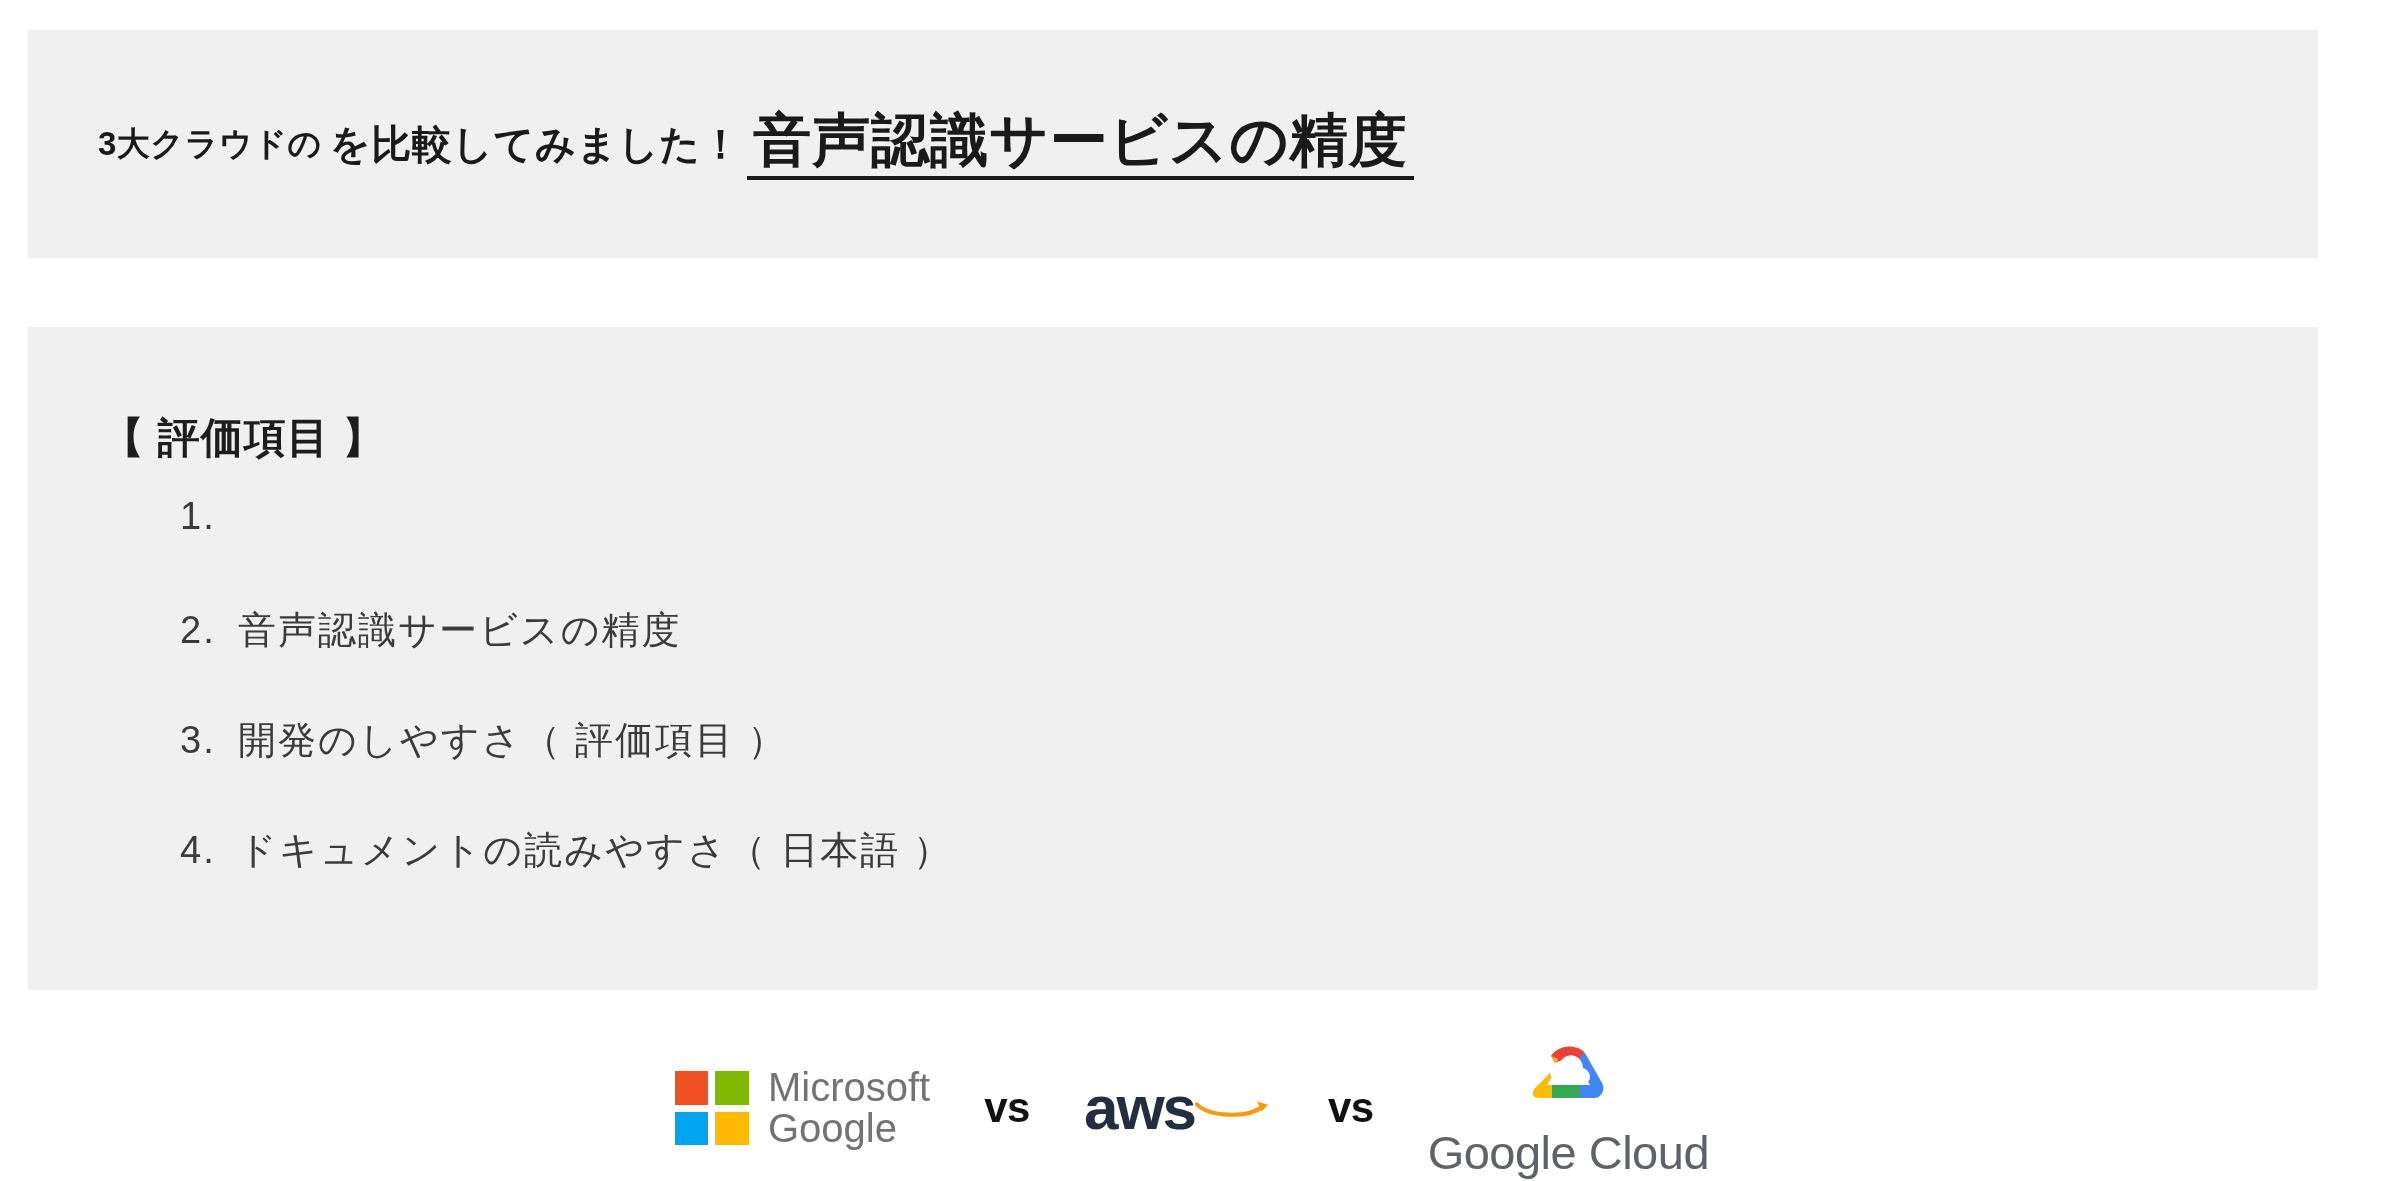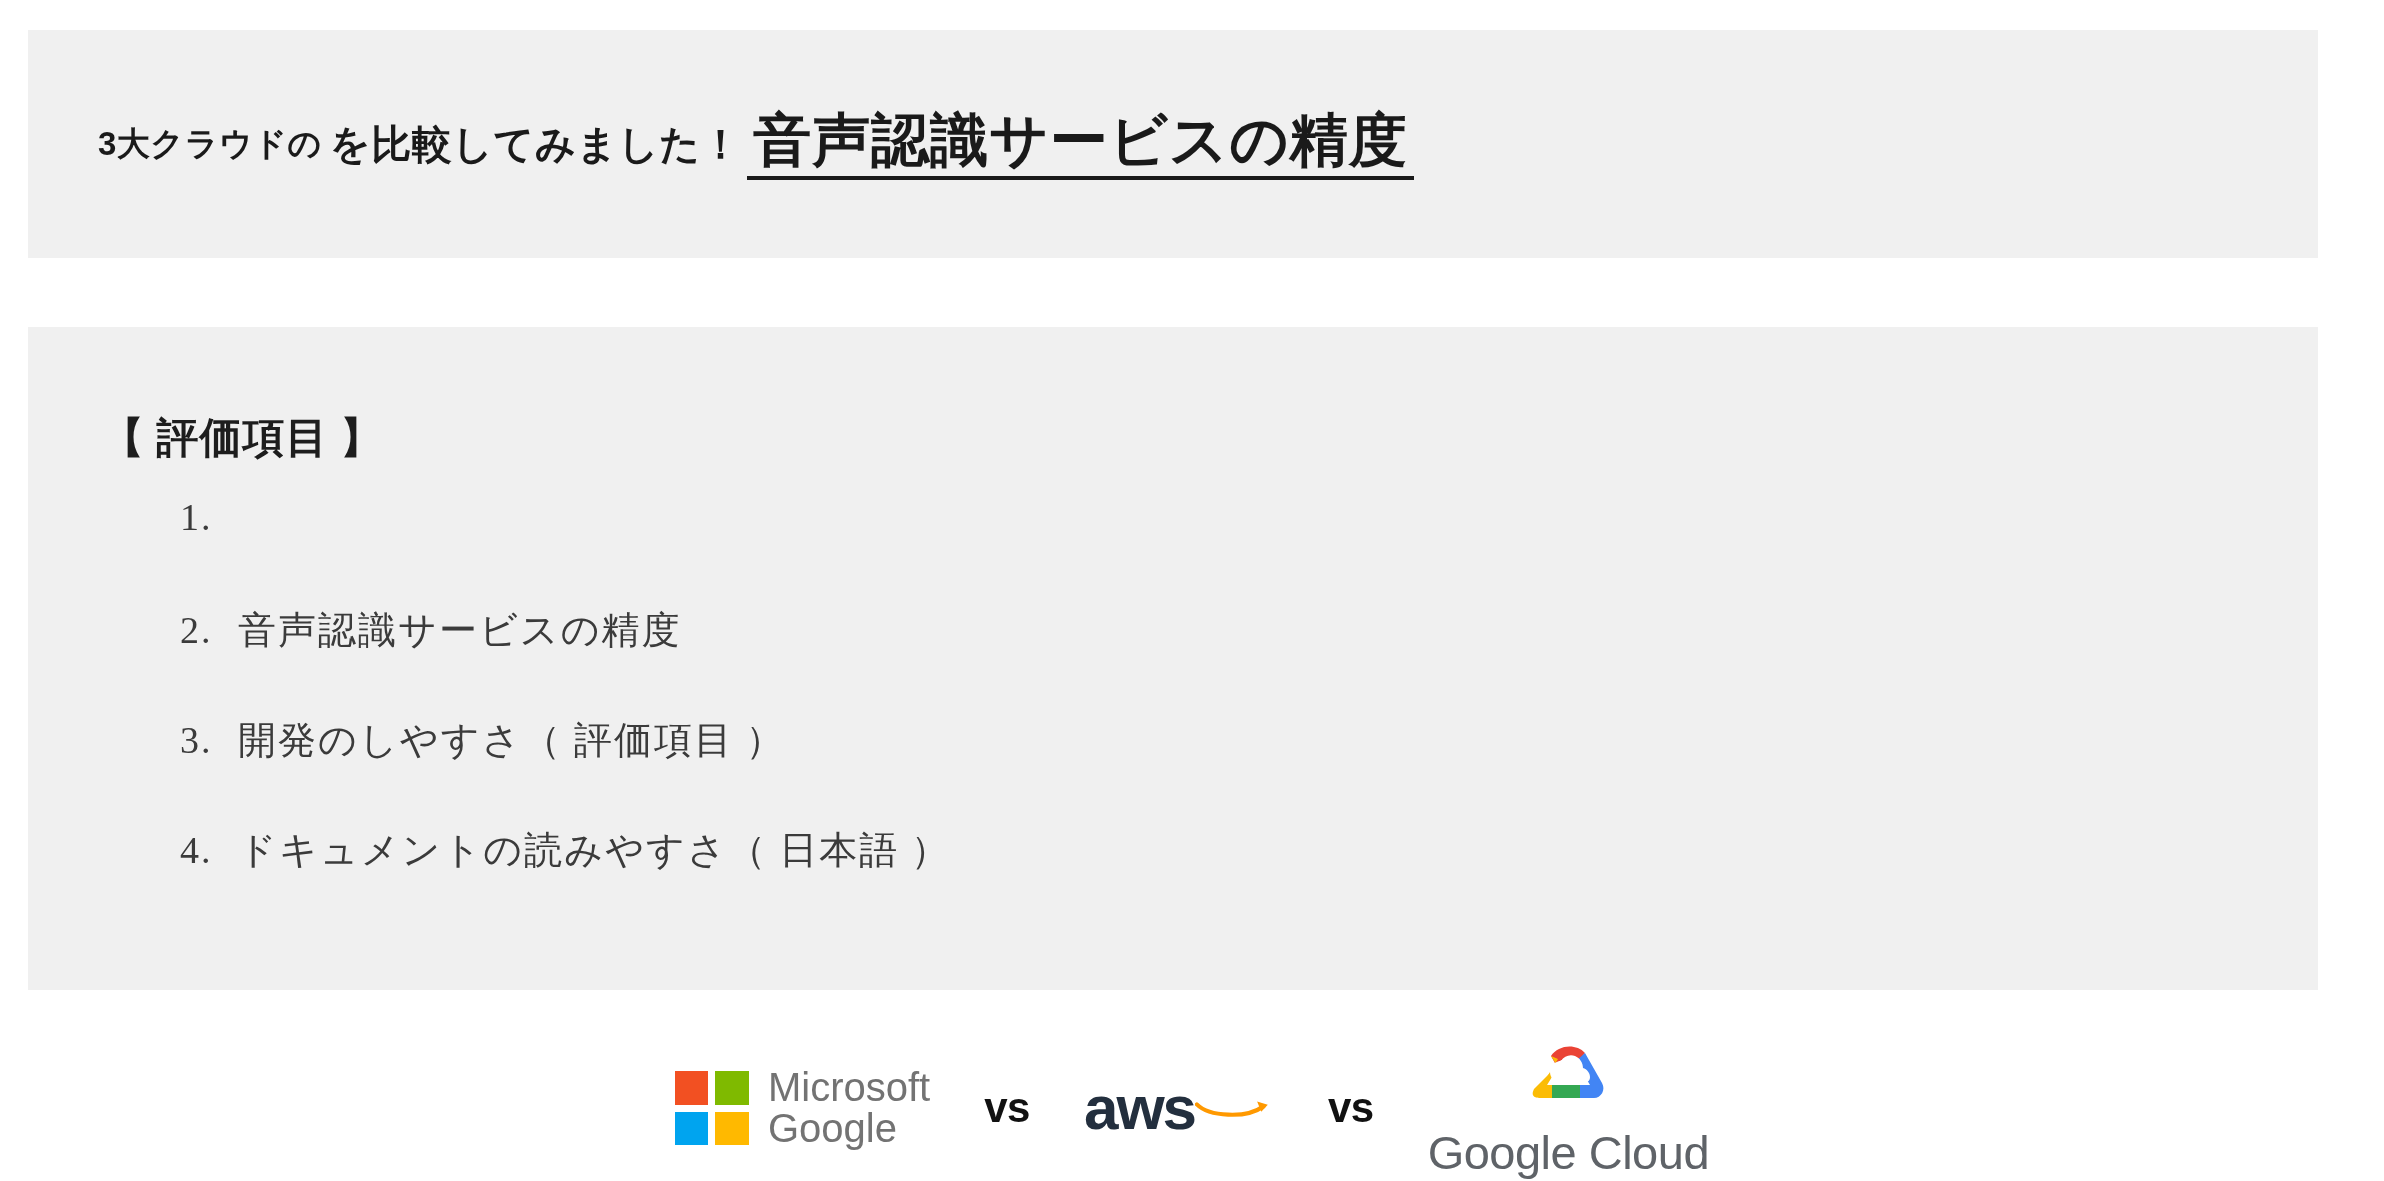--- a/index.html
+++ b/index.html
@@ -36,21 +36,20 @@
     top: 30px;
     width: 2290px;
     height: 228px;
   }
 
   .panel--body {
     left: 28px;
     top: 327px;
     width: 2290px;
     height: 663px;
-    font-family: Liberation Serif, serif;
   }
 
   
   .title-line {
     position: absolute;
     left: 70px;
     top: 0;
     height: 100%;
     display: flex;
     align-items: center;

